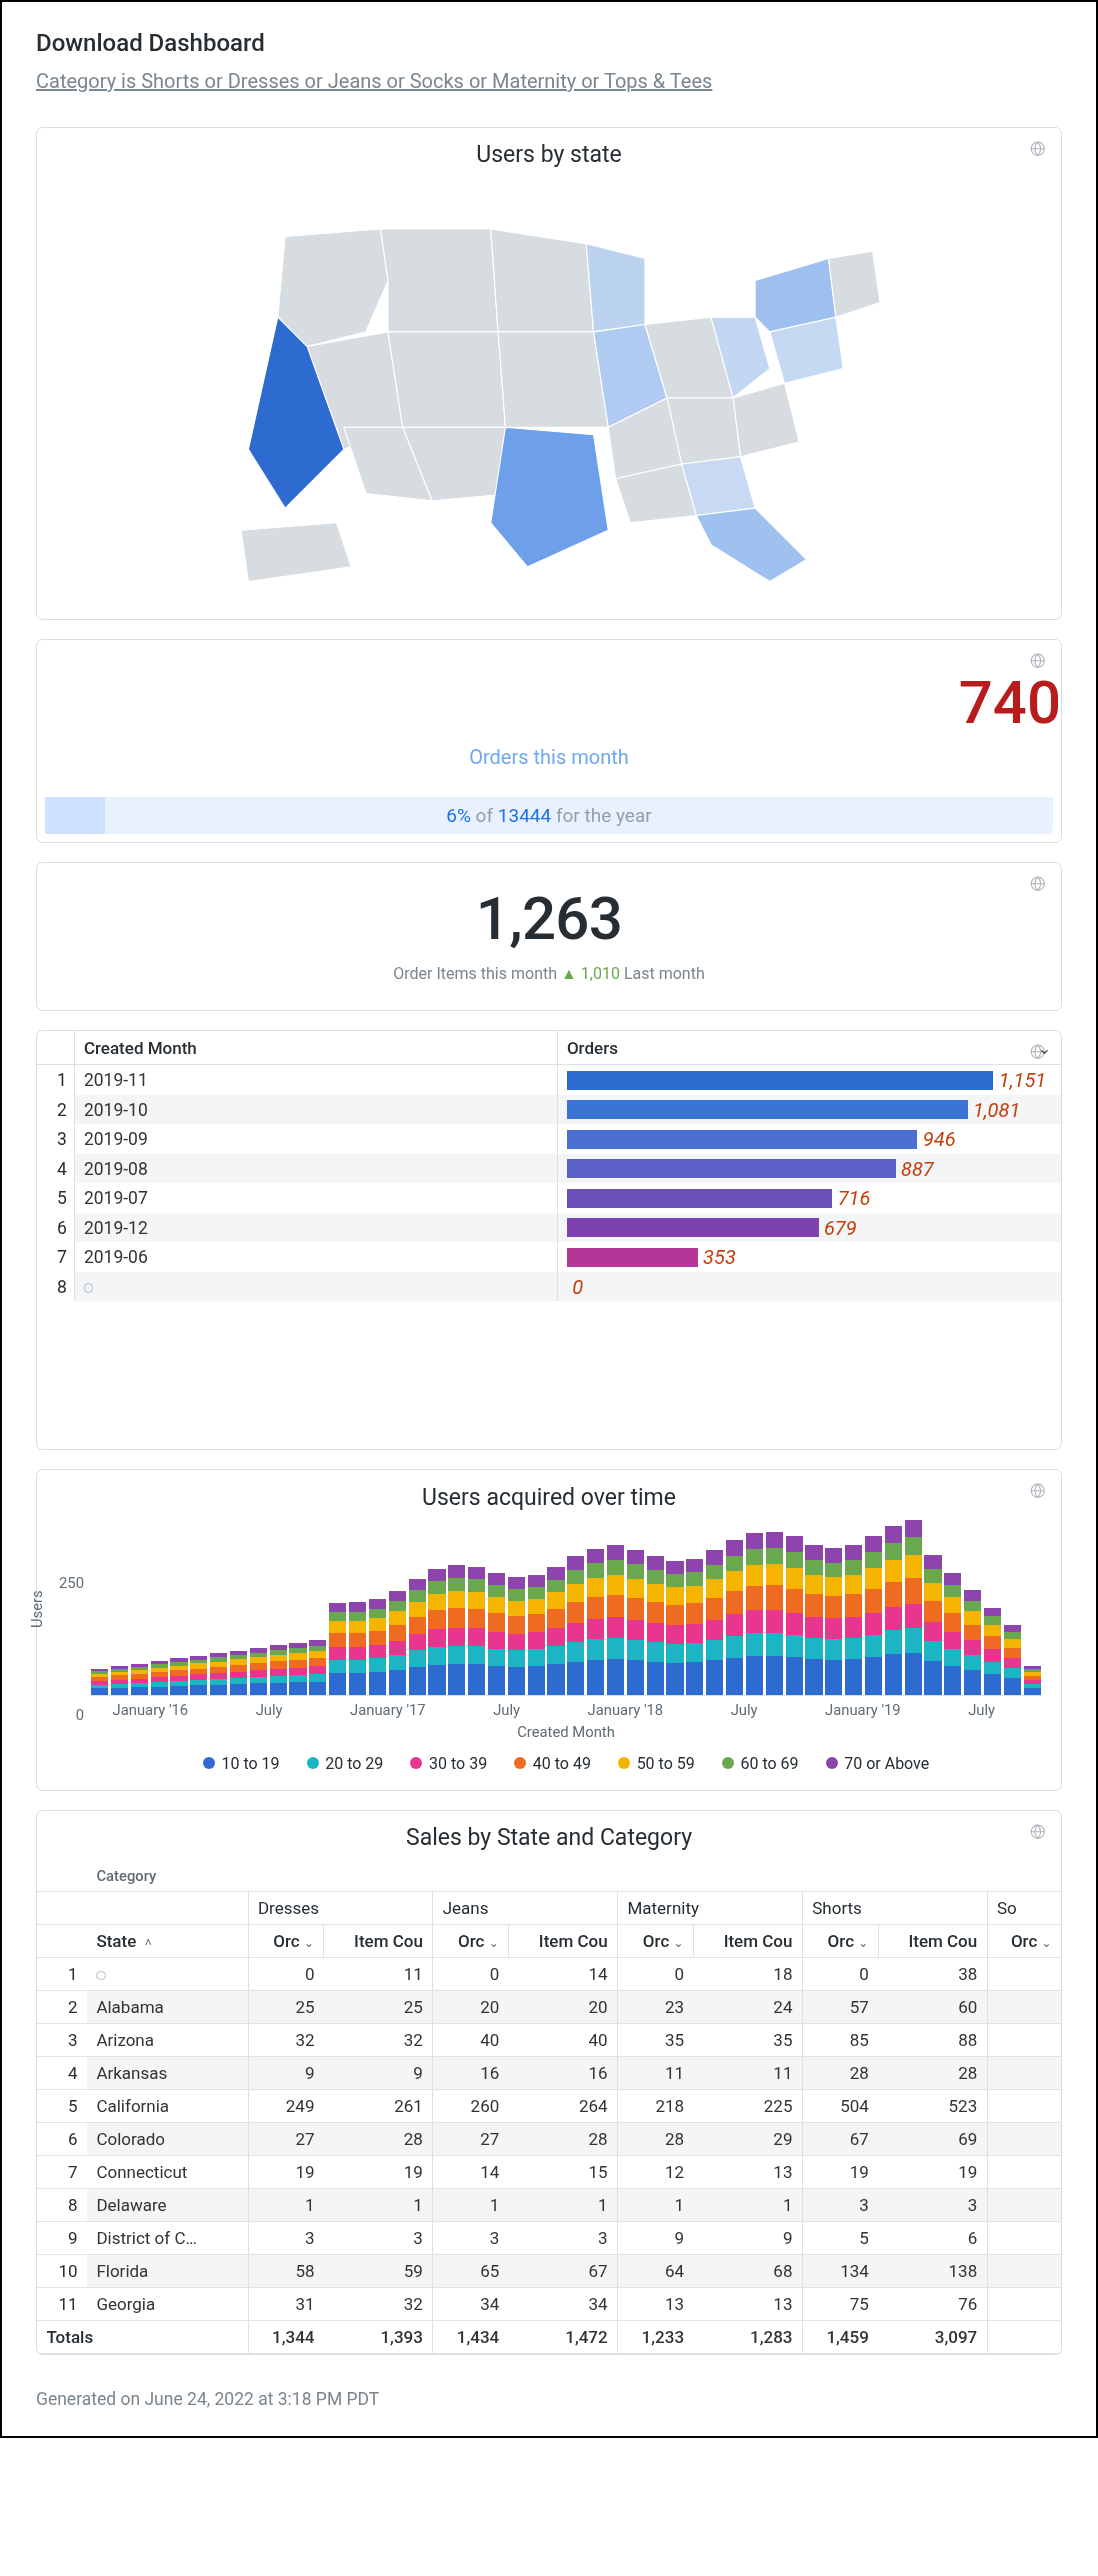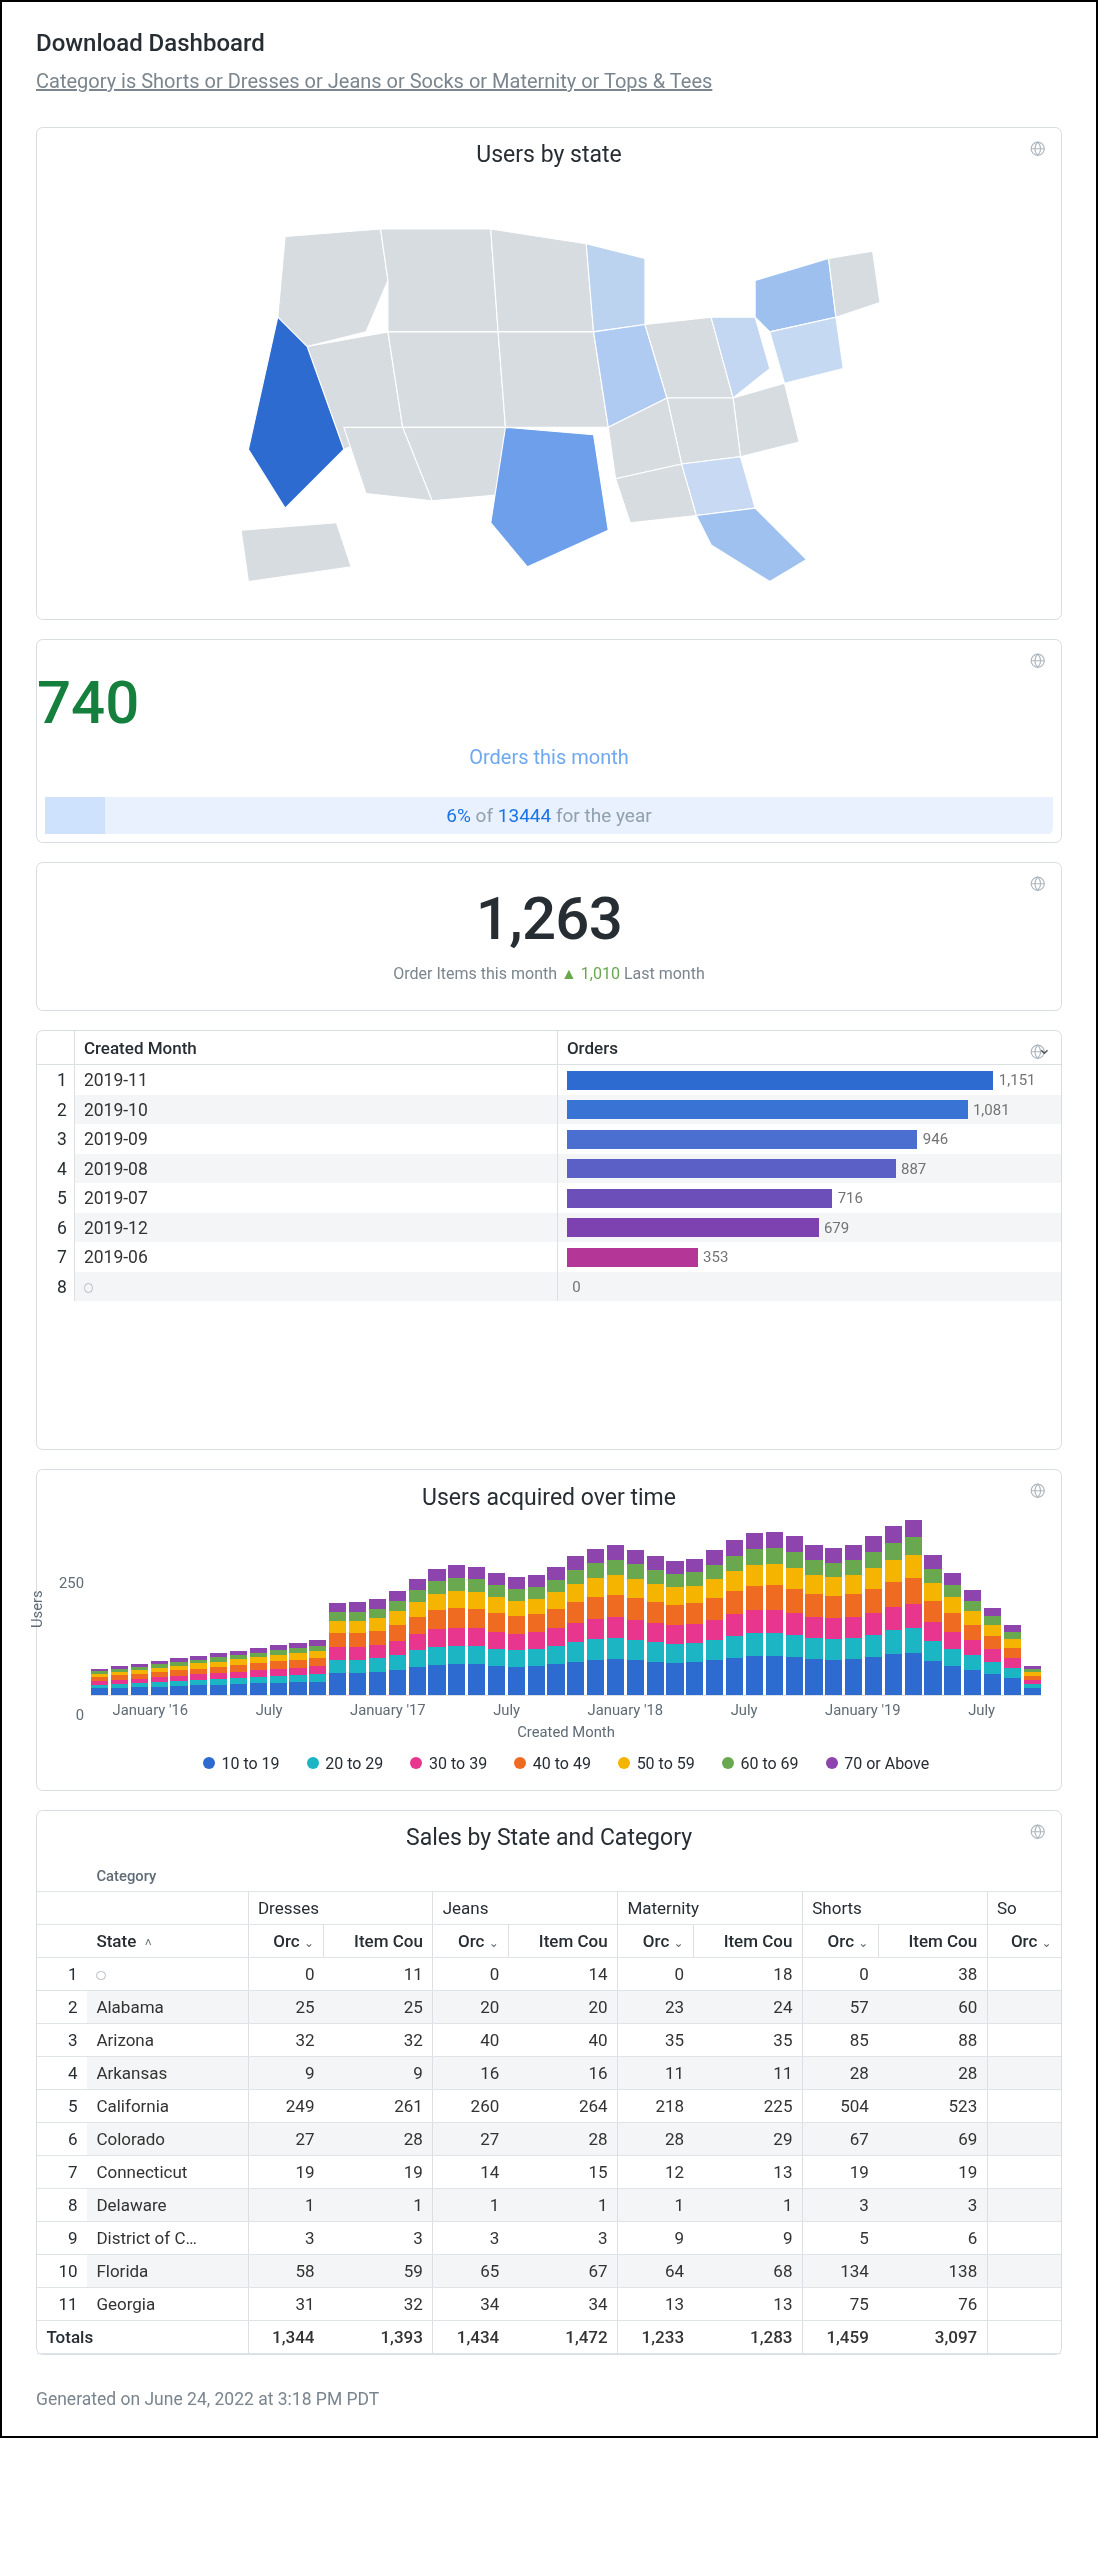--- a/index.html
+++ b/index.html
@@ -8,21 +8,21 @@
   .title { font-size: 24px; font-weight: 500; color: #262d33; margin-bottom: 12px; }
   .subtitle { font-size: 20px; color: #7a858e; margin-bottom: 34px; text-decoration: underline; }
   .tile { border: 1.3px solid #d8dde2; border-radius: 6.7px; margin-bottom: 19px; position: relative; padding: 0; }
   .tile-title { text-align: center; font-size: 23px; color: #262d33; font-weight: 400; padding: 13.4px 0 10px 0; }
   .globe-icon { position: absolute; top: 12px; right: 14.8px; color: #aeb6bd; }
   .globe-icon svg { width: 17.5px; height: 17.5px; }
   
   .map-wrap { text-align: center; padding: 6.7px 0 20px 0; }
   .map-wrap svg { width: 705px; max-width: 100%; height: auto; }
   
-  .kpi-big { text-align: left; font-size: 60px; font-weight: 500; color: #15803d; padding-top: 27px; }
+  .kpi-big { text-align: right; font-size: 60px; font-weight: 500; color: #b91c1c; padding-top: 27px; }
   .kpi-sub { text-align: center; font-size: 20px; color: #6fa8ef; padding: 6.7px 0 20px 0; }
   .progress-bar { height: 37px; background: #e9f1fe; position: relative; display: flex; align-items: center; justify-content: center; font-size: 19px; color: #5f6b75; margin: 8px; border-radius: 0 0 5.4px 5.4px; }
   .progress-bar .fill { position: absolute; left: 0; top: 0; bottom: 0; background: #cfe2fd; }
   .progress-text { position: relative; z-index: 1; }
   .pt-accent { color: #1a73e8; }
   .pt-light { color: #90a0ad; }
   .kpi2 { text-align: center; font-size: 60px; font-weight: 500; color: #262d33; padding-top: 20px; letter-spacing: -0.7px; }
   .kpi2-sub { text-align: center; font-size: 16px; color: #7a858e; padding: 10px 0 27px 0; }
   .kpi2-sub .trend { color: #6aa84f; }
   
@@ -30,21 +30,21 @@
   .obm-table th { text-align: left; font-weight: 500; padding: 6.7px 9.4px; border-bottom: 1.3px solid #dcdfe3; color: #262d33; font-size: 17px; }
   .obm-table th.orders-h { position: relative; }
   .obm-table th.orders-h .caret { position: absolute; right: 9.4px; top: 50%; transform: translateY(-50%); color:#555; }
   .obm-table td { padding: 4px 9.4px; border-bottom: 0; }
   .obm-table tr.row td { background: #fff; }
   .obm-table tr.row:nth-child(even) td { background: #f4f5f6; }
   .obm-table td.idx { text-align: right; width: 37px; color: #262d33; background:#fff !important; border-right:1.3px solid #dcdfe3; padding-right:6.7px;}
   .obm-table td.month { width: 483px; border-right:1.3px solid #dcdfe3; }
   .bar-cell { position: relative; height: 21.5px; }
   .bar-rect { position: absolute; left: 0; top: 1.3px; bottom: 1.3px; }
-  .bar-label { position: absolute; top: 50%; transform: translateY(-50%); font-size: 15px; color: #737373; white-space: nowrap; }
+  .bar-label { position: absolute; top: 50%; transform: translateY(-50%); font-size: 20px; color: #c2410c; white-space: nowrap; font-style: italic; }
   .blank-circle { display:inline-block; width:9.4px; height:9.4px; border:1.3px solid #b5bcc3; border-radius:50%; }
   
   .ua-wrap { padding: 0 20px 17px 54px; position:relative; }
   .ua-ylabels { position:absolute; left:3.4px; top:0; bottom:57px; width:47px; }
   .ua-ylabels span { position:absolute; right:3.4px; font-size:14.8px; color:#5f6b75; transform:translateY(-50%); }
   .ua-ytitle { position:absolute; left:0px; top:40%; transform:rotate(-90deg) translateY(-50%); transform-origin:left top; font-size:14.8px; color:#5f6b75; }
   .ua-plot { height: 175px; display:flex; align-items:flex-end; gap:2.7px; border-bottom:0.7px solid #dcdfe3; padding-bottom:0; }
   .ua-bar { flex:1; display:flex; flex-direction:column-reverse; }
   .ua-seg { width:100%; }
   .ua-xaxis { display:flex; justify-content:space-between; font-size:14.8px; color:#5f6b75; margin-top:5.4px; }

